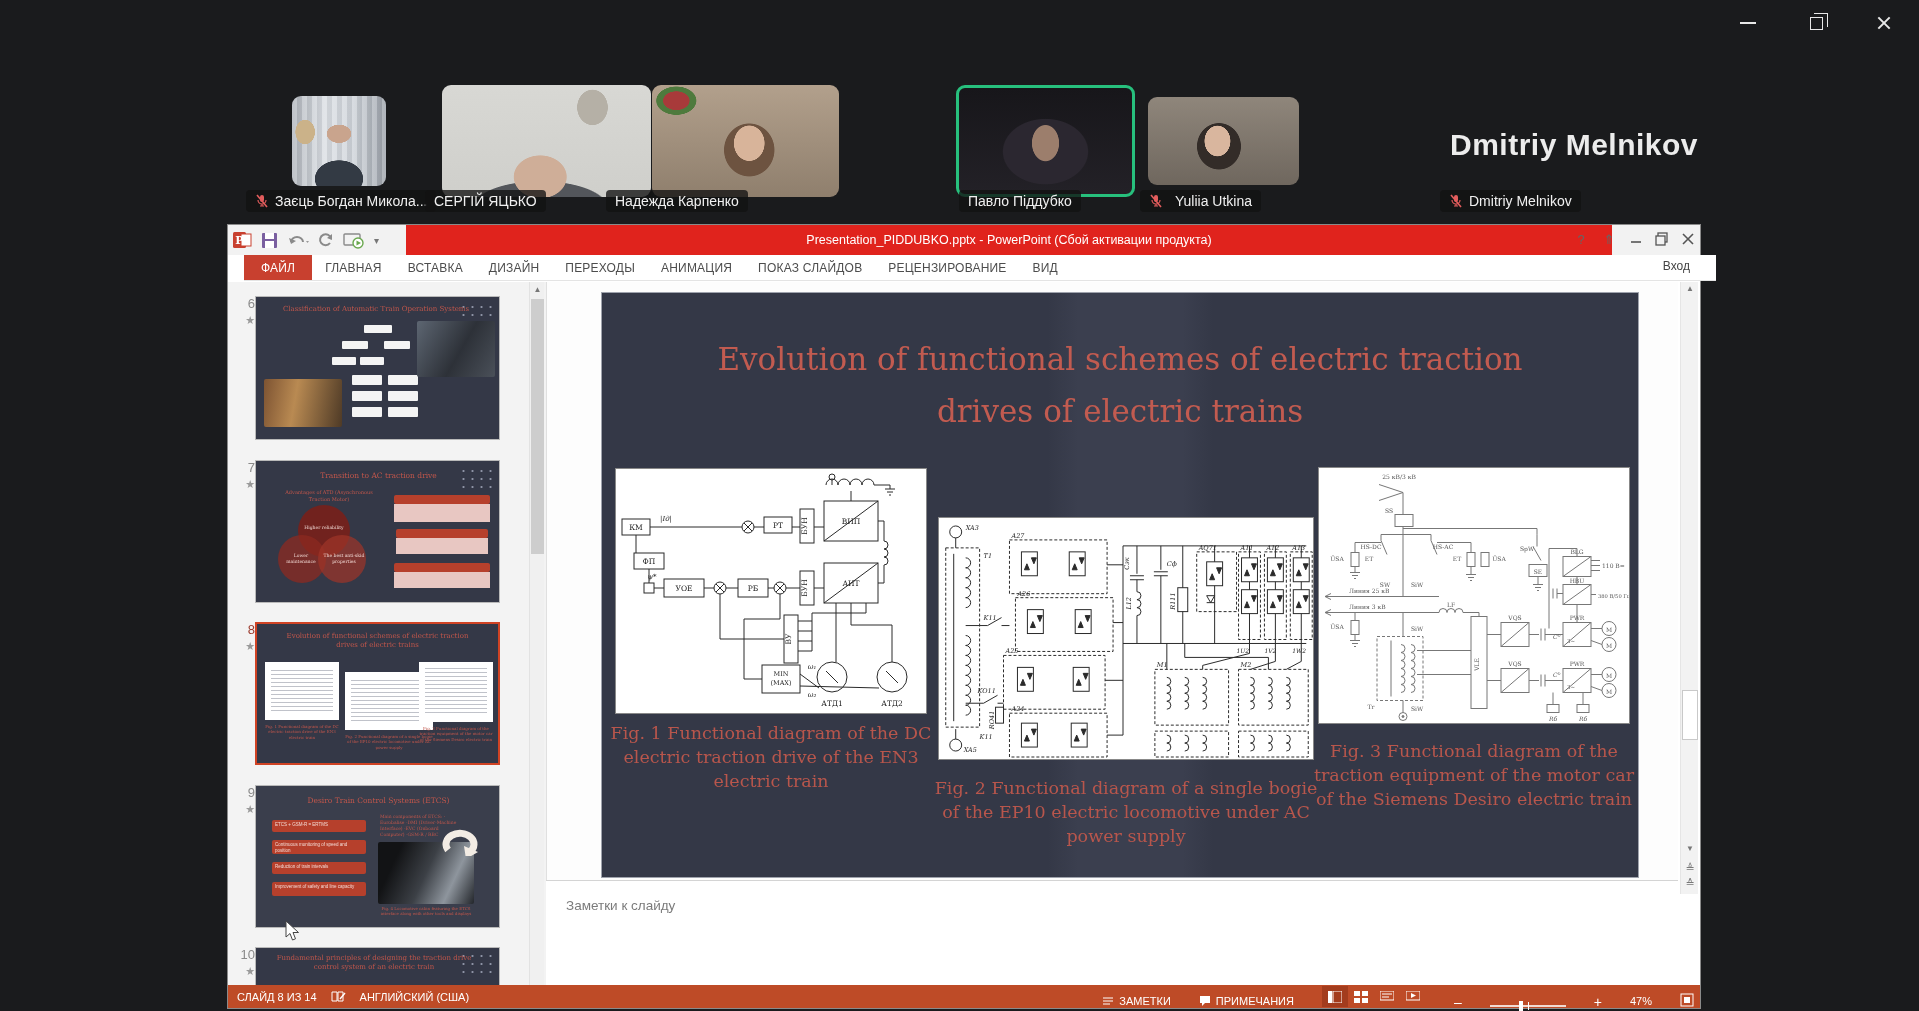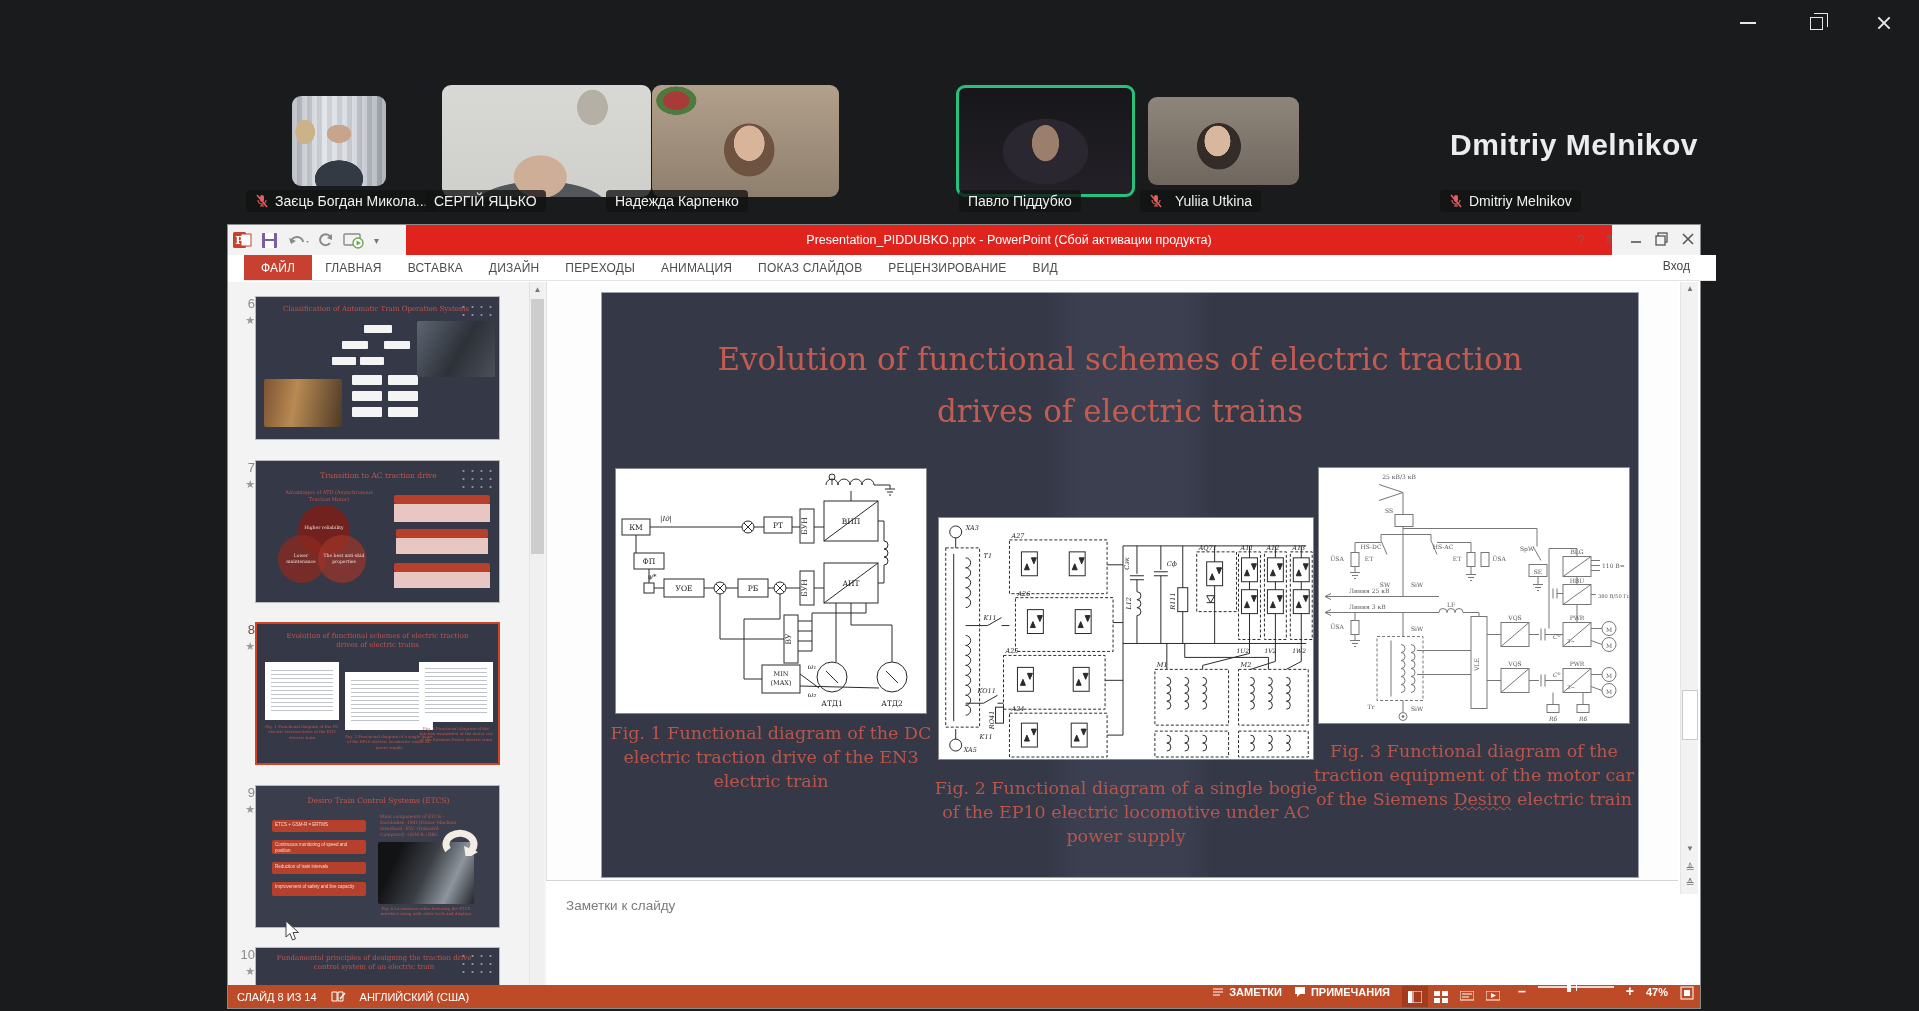--- a/index.html
+++ b/index.html
@@ -90,36 +90,36 @@
 
   
   .editarea { position:absolute; left:318px; top:57px; width:1132px; height:598px; background:#fdfdfd; border-left:1px solid #e0e0e0;}
   .canvas { position:absolute; left:55px; top:11px; width:1036px; height:584px;
      background:linear-gradient(90deg,#343847 0%,#343847 43%,#3b3f4f 46%,#3b3f4f 56%,#343847 59%);
      box-shadow:0 0 0 1px #9fa3ad; }
   .slide-title { position:absolute; left:0; top:40px; width:100%; text-align:center;
      font-family:"DejaVu Serif", serif; font-size:31px; color:#c25b50; line-height:52px; font-weight:normal;}
   .figbox { position:absolute; background:#fff; box-shadow:0 0 0 1px #888; }
   .figcap { position:absolute; font-family:"DejaVu Serif", serif; font-size:17.5px; color:#b8564c; text-align:center; line-height:24px; }
-  .wavy { text-decoration:underline; text-decoration-style:wavy; text-decoration-color:#d05043; text-decoration-thickness:1px;margin-top:27px; }
+  .wavy { text-decoration-style:wavy; text-decoration-color:#d05043; text-decoration-thickness:1px;margin-top:27px; }
 
   
   .notes { position:absolute; left:318px; top:655px; width:1132px; height:105px; background:#fff; border-top:1px solid #d4d4d4; }
   .notes-text { position:absolute; left:20px; top:17px; font-size:13.5px; color:#7b7b7b; }
 
   
   .mscroll { position:absolute; right:2px; top:57px; width:18px; height:612px; background:#f2f2f2; border-left:1px solid #e5e5e5;}
   .mscroll .box { position:absolute; left:1px; width:16px; text-align:center; color:#777; background:#f2f2f2; }
   .mscroll .mthumb { position:absolute; left:1px; top:408px; width:16px; height:50px; background:#fff; border:1px solid #c9c9c9; }
 
   
   .statusbar { position:absolute; left:0; top:760px; width:100%; height:23px; background:#be4b27; color:#fff;
      font-size:11px; display:flex; align-items:center; }
   .sb-left { display:flex; align-items:center; gap:14px; padding-left:9px; }
-  .sb-right { position:absolute; right:6px; display:flex; align-items:flex-start; gap:12px;font-weight:bold; }
+  .sb-right { position:absolute; right:6px; display:flex; align-items:flex-end; gap:28px; }
   .sb-item { display:flex; align-items:center; gap:5px; cursor:default; white-space:nowrap; }
   .viewbtns { display:flex; align-items:center; }
   .viewbtn { width:26px; height:21px; display:flex; align-items:center; justify-content:center; }
   .viewbtn.on { background:#a33c1d; }
   .zoomtrack { position:relative; width:76px; height:2px; background:rgba(255,255,255,.8); }
   .zoomtrack .mid { position:absolute; left:50%; top:-3px; width:1px; height:8px; background:#fff; }
   .zoomtrack .zthumb { position:absolute; left:38%; top:-4px; width:4px; height:10px; background:#fff; }
   .zglyph { font-size:14px; line-height:10px; }
 
   .cursor { pointer-events:none; }

